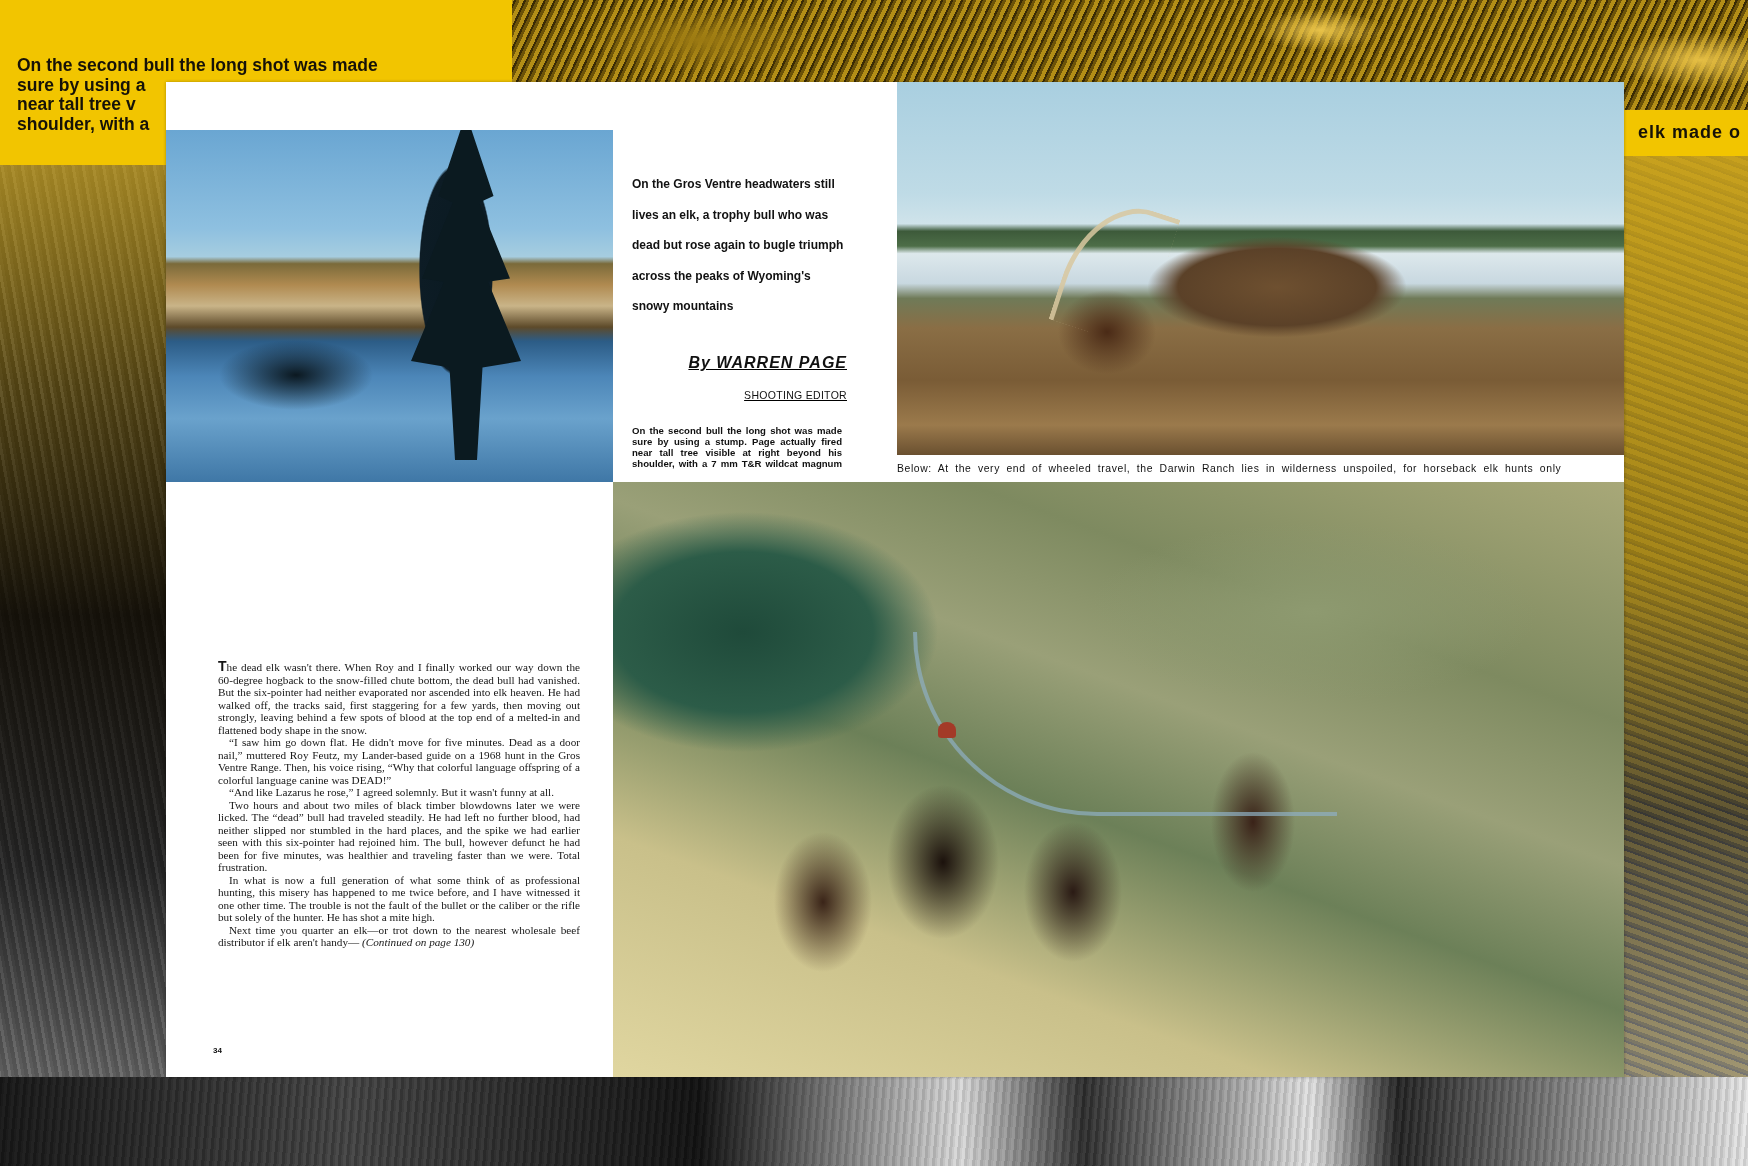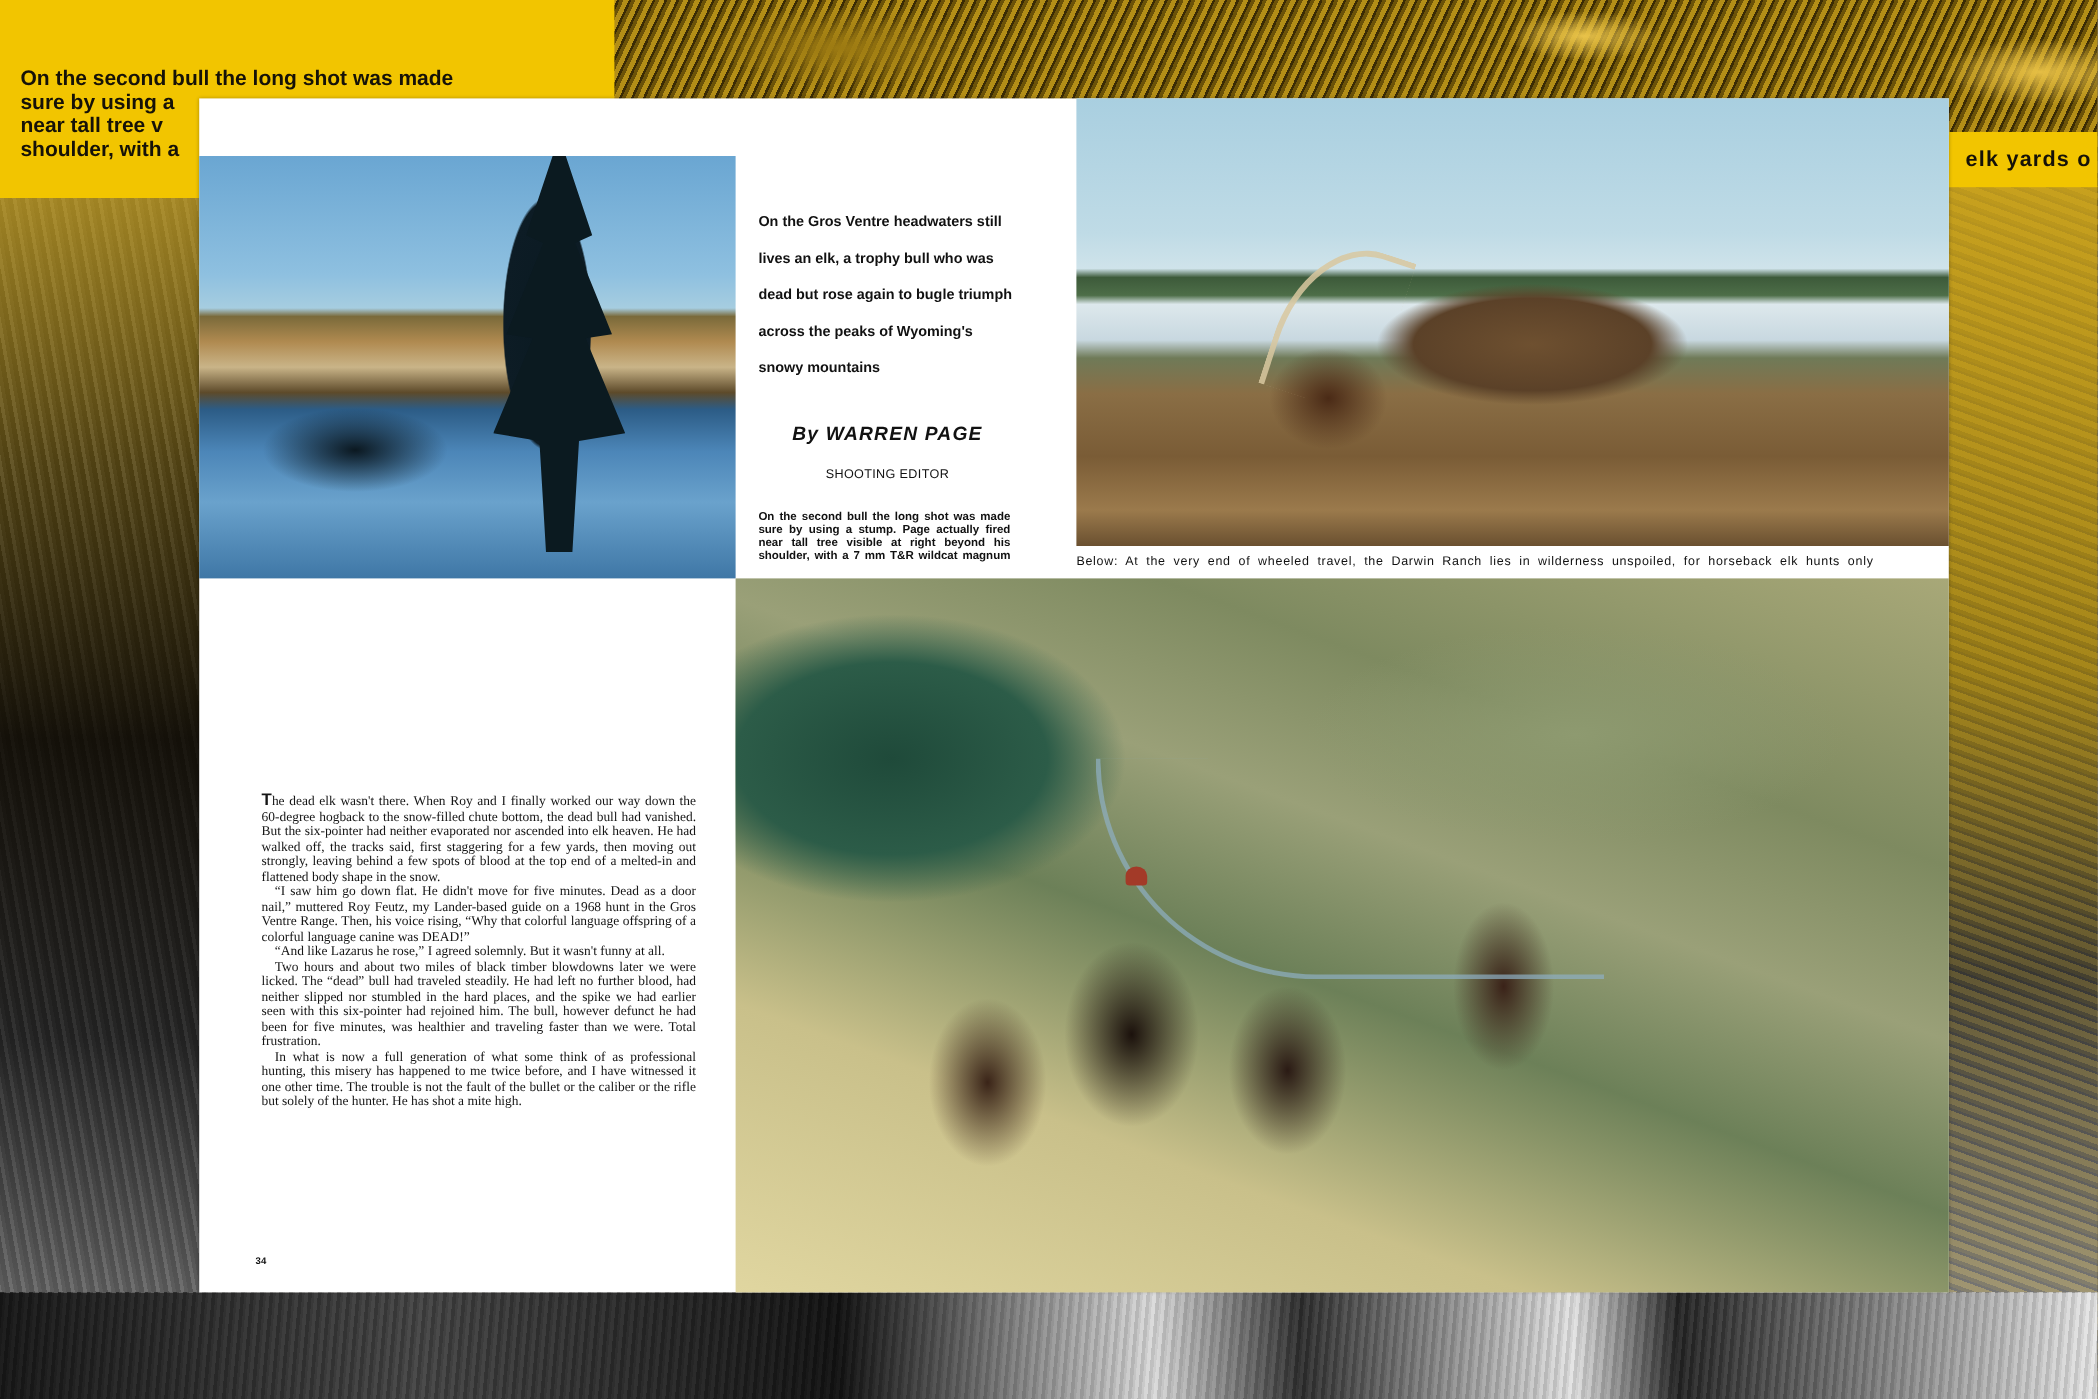--- a/index.html
+++ b/index.html
@@ -80,21 +80,21 @@
     clip-path: polygon(45% 0, 55% 0, 75% 20%, 62% 22%, 90% 45%, 70% 46%, 100% 70%, 65% 72%, 60% 100%, 40% 100%, 35% 72%, 0 70%, 30% 46%, 10% 45%, 38% 22%, 25% 20%);
   }
 
   
   .deck {
     position: absolute; left: 466px; top: 87px; width: 215px;
     font-family: "Liberation Sans", sans-serif; font-weight: bold;
     font-size: 12px; line-height: 30.5px; color: #111;
   }
   .byline {
-    position: absolute; left: 466px; top: 272px; width: 215px; text-align: center;
+    position: absolute; left: 466px; top: 272px; width: 215px; text-align: right; text-decoration: underline;
   }
   .byline-name {
     font-family: "Liberation Sans", sans-serif; font-weight: bold; font-style: italic;
     font-size: 16px; letter-spacing: 1px; color: #111;
   }
   .byline-role {
     font-size: 10.5px; letter-spacing: .3px; color: #111; margin-top: 17px;
   }
   .photo-caption-1 {
     position: absolute; left: 466px; top: 343px; width: 210px;
@@ -179,21 +179,21 @@
 <div class="bg bg-bottom"></div>
 
 <div class="yellow-band-left"></div>
 <div class="yellow-caption-left">
   <div>On the second bull the long shot was made</div>
   <div>sure by using a</div>
   <div>near tall tree v</div>
   <div>shoulder, with a</div>
 </div>
 <div class="yellow-band-right"></div>
-<div class="yellow-caption-right">elk yards o</div>
+<div class="yellow-caption-right">elk made o</div>
 
 <div class="spread">
 
   <div class="photo photo-stump">
     <div class="tree-silhouette"></div>
   </div>
 
   <div class="deck">On the Gros Ventre headwaters still lives an elk, a trophy bull who was dead but rose again to bugle triumph across the peaks of Wyoming's snowy mountains</div>
 
   <div class="byline">
@@ -208,20 +208,21 @@
   </div>
   <div class="photo-caption-2">Below: At the very end of wheeled travel, the Darwin Ranch lies in wilderness unspoiled, for horseback elk hunts only</div>
 
 
   <div class="body-copy">
     <p class="first"><span class="dropcap">T</span><span>he dead elk wasn't there. When Roy and I finally worked our way down the 60-degree hogback to the snow-filled chute bottom, the dead bull had vanished. But the six-pointer had neither evaporated nor ascended into elk heaven. He had walked off, the tracks said, first staggering for a few yards, then moving out strongly, leaving behind a few spots of blood at the top end of a melted-in and flattened body shape in the snow.</span></p>
     <p>“I saw him go down flat. He didn't move for five minutes. Dead as a door nail,” muttered Roy Feutz, my Lander-based guide on a 1968 hunt in the Gros Ventre Range. Then, his voice rising, “Why that colorful language offspring of a colorful language canine was DEAD!”</p>
     <p>“And like Lazarus he rose,” I agreed solemnly. But it wasn't funny at all.</p>
     <p>Two hours and about two miles of black timber blowdowns later we were licked. The “dead” bull had traveled steadily. He had left no further blood, had neither slipped nor stumbled in the hard places, and the spike we had earlier seen with this six-pointer had rejoined him. The bull, however defunct he had been for five minutes, was healthier and traveling faster than we were. Total frustration.</p>
     <p>In what is now a full generation of what some think of as professional hunting, this misery has happened to me twice before, and I have witnessed it one other time. The trouble is not the fault of the bullet or the caliber or the rifle but solely of the hunter. He has shot a mite high.</p>
+    <p><span>Next time you quarter an elk—or trot down to the nearest wholesale beef distributor if elk aren't handy— </span><span class="continued">(Continued on page 130)</span></p>
   </div>
 
   <div class="page-number">34</div>
 
   <div class="photo photo-packtrain">
     <div class="creek"></div>
     <div class="rider-hat"></div>
   </div>
 </div>
 

